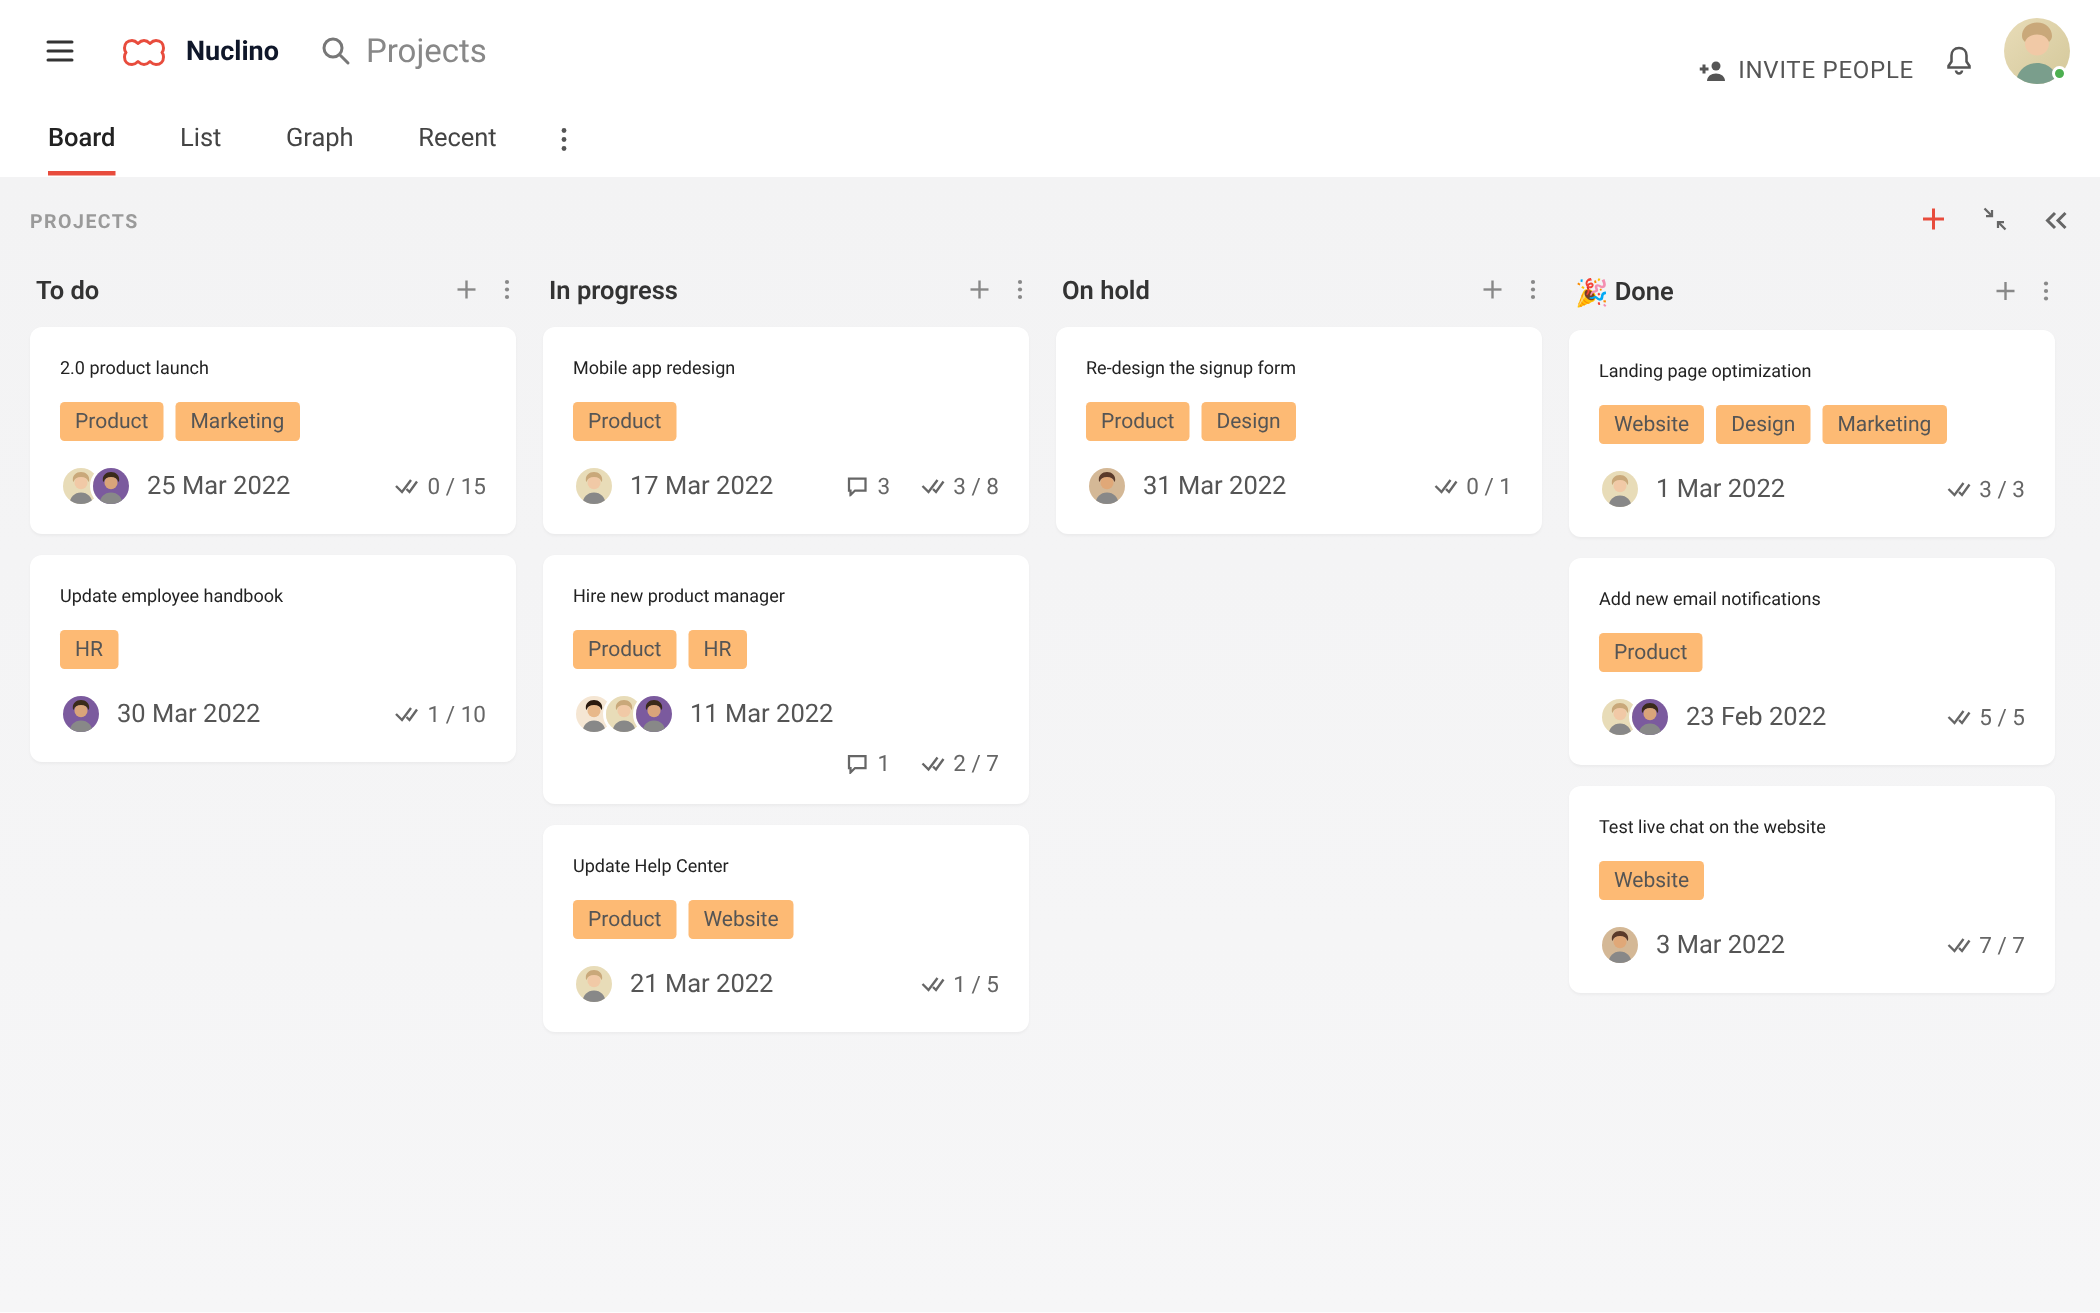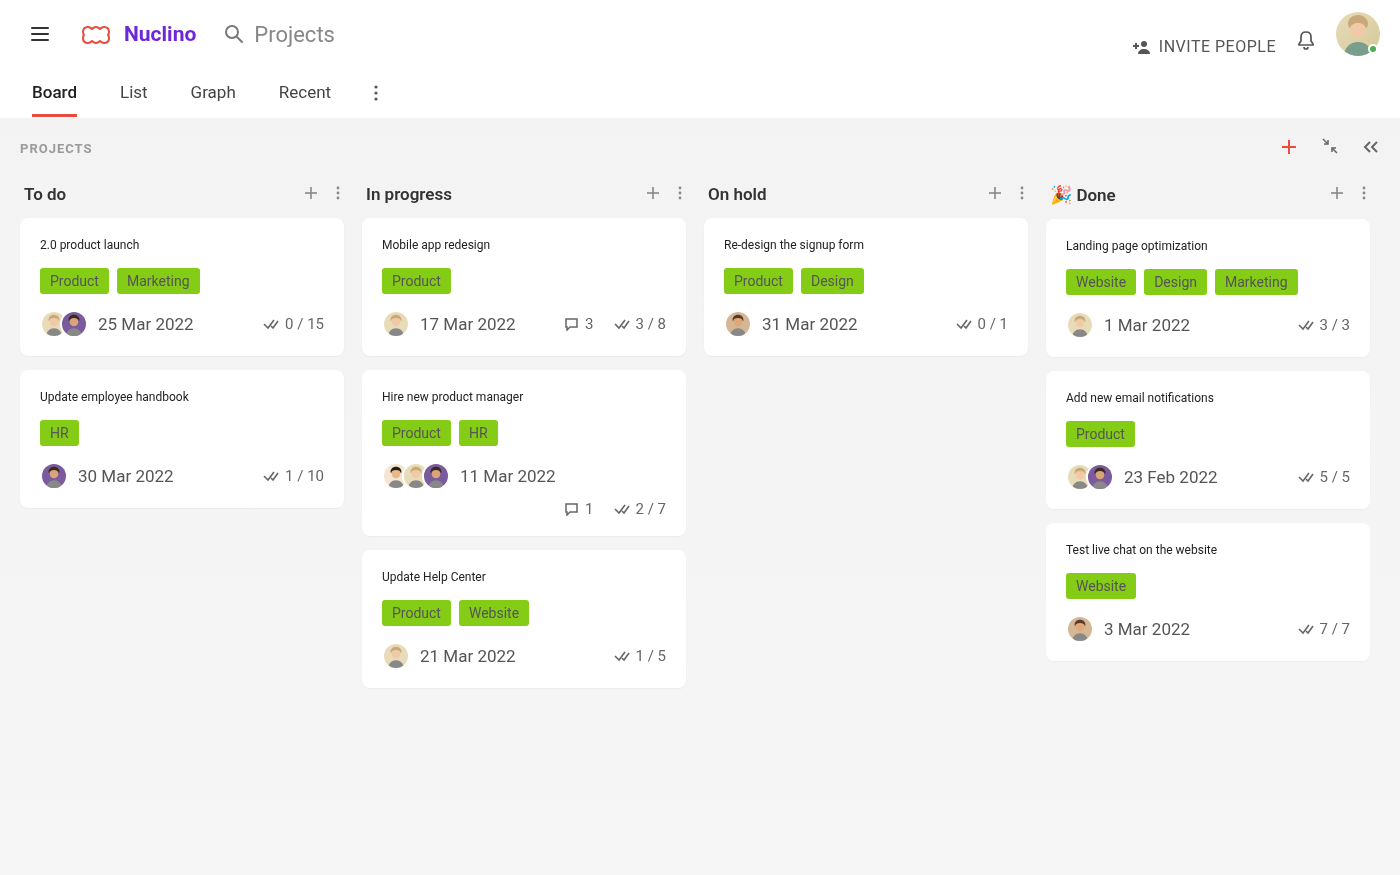--- a/index.html
+++ b/index.html
@@ -28,23 +28,23 @@
   .hamburger-icon {
     width: 18px; height: 14px;
     display: flex; flex-direction: column; justify-content: space-between;
   }
   .hamburger-icon span {
     display: block; height: 2px; background: #333; border-radius: 1px;
   }
   .logo {
     display: flex; align-items: center;
     margin-left: 20px;
-    color: #6d28d9;
+    color: #0f172a;
     font-weight: 700;
-    font-size: 21px;
+    font-size: 18px;
     cursor: pointer;
   }
   .brain-svg { margin-right: 8px; }
   .search-wrap {
     display: flex; align-items: center;
     margin-left: 28px;
     cursor: text;
   }
   .search-icon-svg { color: #777; }
   .search-text {
@@ -173,21 +173,21 @@
     font-size: 12px;
     color: #222;
     margin-bottom: 16px;
     font-weight: 400;
   }
   .tags {
     display: flex; flex-wrap: wrap; gap: 8px;
     margin-bottom: 16px;
   }
   .tag {
-    background: #84cc16;
+    background: #fdba74;
     color: #555;
     font-size: 14px;
     padding: 5px 10px;
     border-radius: 3px;
   }
   .card-footer {
     display: flex; align-items: center;
   }
   .card-footer-row2 {
     display: flex; align-items: center; justify-content: flex-end;

